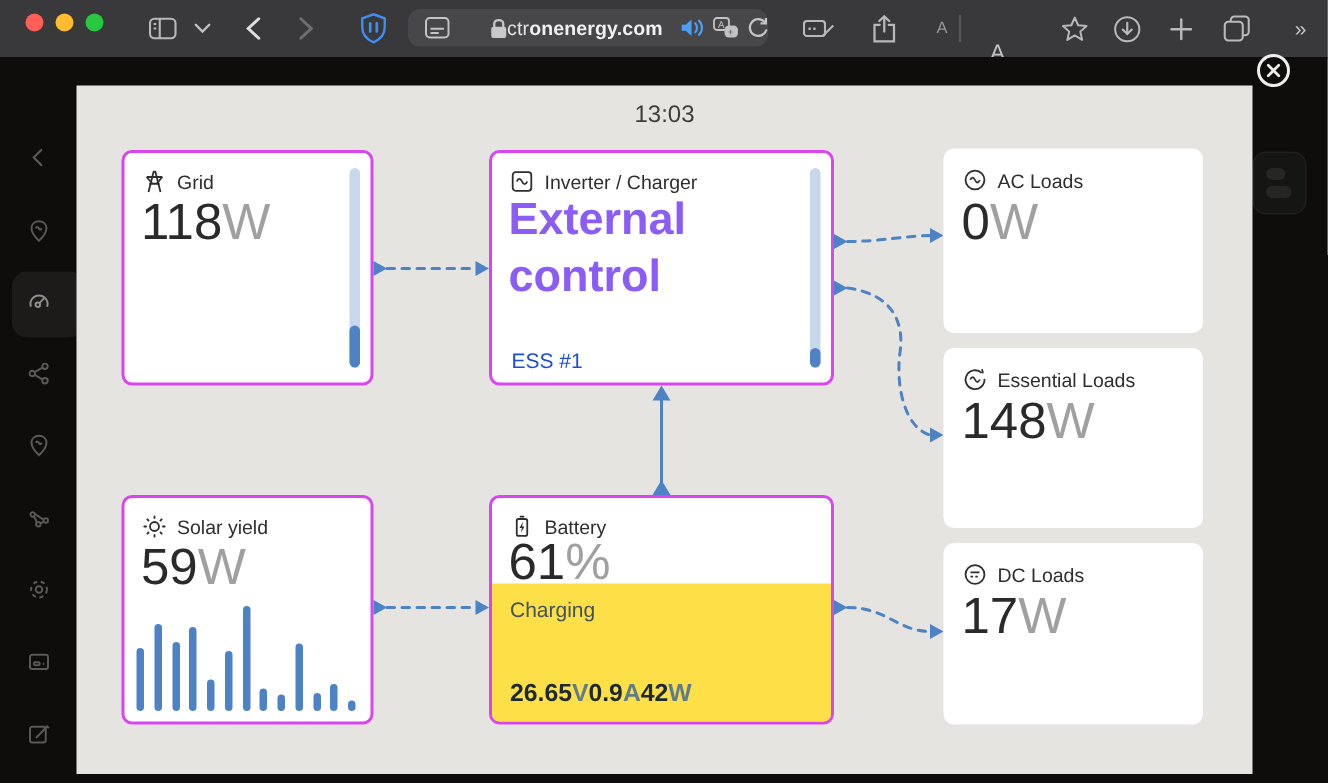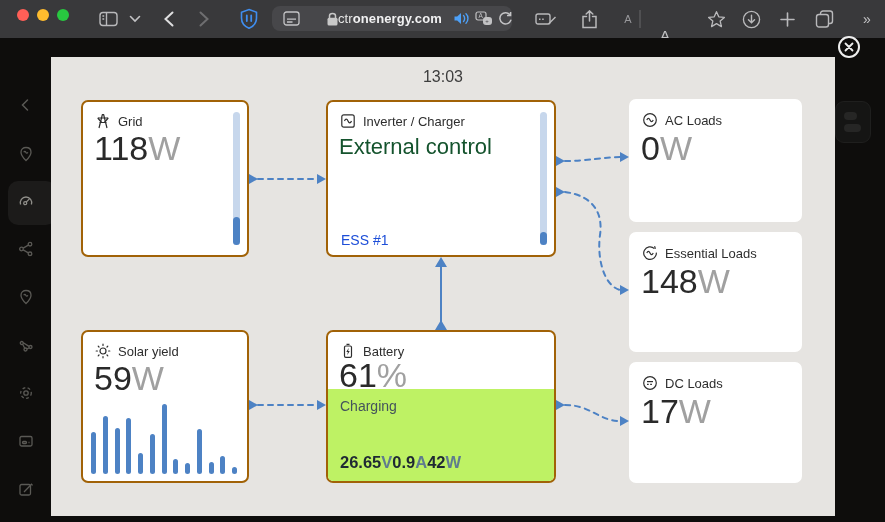--- a/index.html
+++ b/index.html
@@ -28,33 +28,33 @@
 
   .closebtn{position:absolute;left:838px;top:36px;width:22px;height:22px;border-radius:50%;border:2px solid #eeeeee;
             box-sizing:border-box;display:flex;align-items:center;justify-content:center;color:#eeeeee;z-index:30;background:transparent;}
 
   
   .panel{position:absolute;left:51px;top:57px;width:784px;height:459px;background:#e6e4e1;z-index:10;}
   .time{position:absolute;top:11px;left:0;width:100%;text-align:center;font-size:16px;color:#3d3d3d;}
   .wires{position:absolute;left:0;top:0;width:784px;height:459px;pointer-events:none;}
 
   .card{position:absolute;background:#ffffff;border-radius:7px;box-sizing:border-box;}
-  .card.bordered{border:2px solid #a16207;}
+  .card.bordered{border:2px solid #d946ef;}
   .head{position:absolute;top:11px;left:12px;display:flex;align-items:center;gap:7px;color:#2e2e2e;}
   .head .lbl{font-size:13px;color:#2e2e2e;}
   .cicon{width:16px;height:16px;flex:0 0 16px;color:#2e2e2e;}
   .big{position:absolute;top:27px;left:11px;font-size:34px;color:#2a2a2a;white-space:nowrap;}
   .big .unit{color:#a0a0a0;}
-  .invbig{position:absolute;top:26px;left:11px;right:34px;font-size:22px;line-height:38px;color:#14532d;}
+  .invbig{position:absolute;top:26px;left:11px;right:34px;font-size:30px;line-height:38px;color:#8b5cf6;font-weight:bold;}
   .ess{position:absolute;left:13px;bottom:7px;font-size:14px;color:#1d4ed8;}
   .gauge{position:absolute;right:7px;top:10px;bottom:10px;width:7px;border-radius:4px;background:#c7d7ec;}
   .gfill{position:absolute;left:0;right:0;bottom:0;border-radius:4px;background:#4d82c4;}
   .bars{position:absolute;left:8px;right:10px;bottom:7px;height:72px;display:flex;align-items:flex-end;justify-content:space-between;}
   .bar{width:5px;border-radius:3px;background:#4d82c4;}
-  .batfill{position:absolute;left:0;right:0;bottom:0;background:#bef264;}
+  .batfill{position:absolute;left:0;right:0;bottom:0;background:#fde047;}
   .charging{position:absolute;top:9px;left:12px;font-size:14px;color:#44535c;}
   .stats{position:absolute;bottom:9px;left:12px;right:12px;display:flex;justify-content:flex-start;font-size:16.5px;color:#1f2933;font-weight:bold;}
   .stats .u{color:#5f7c8e;}
   .batcard{overflow:hidden;}
   svg{display:block;}
 </style>
 </head>
 <body>
 
 <div class="chrome">

